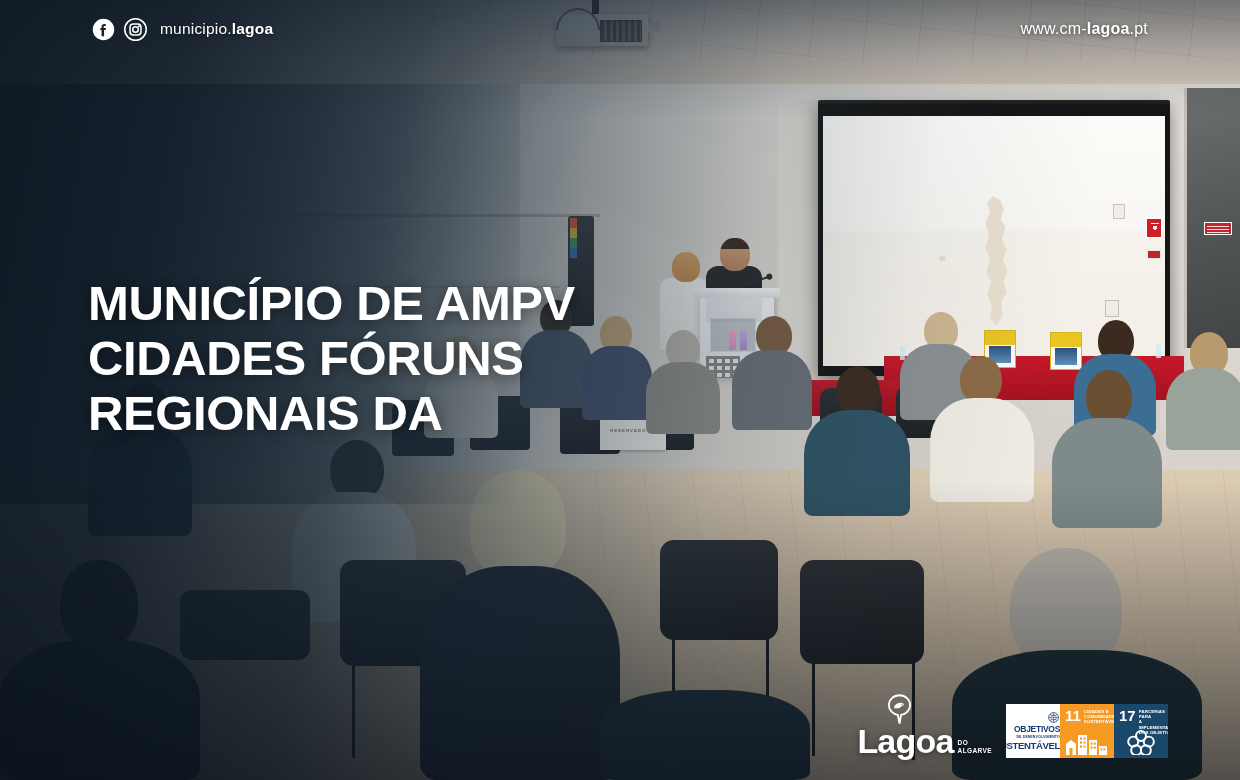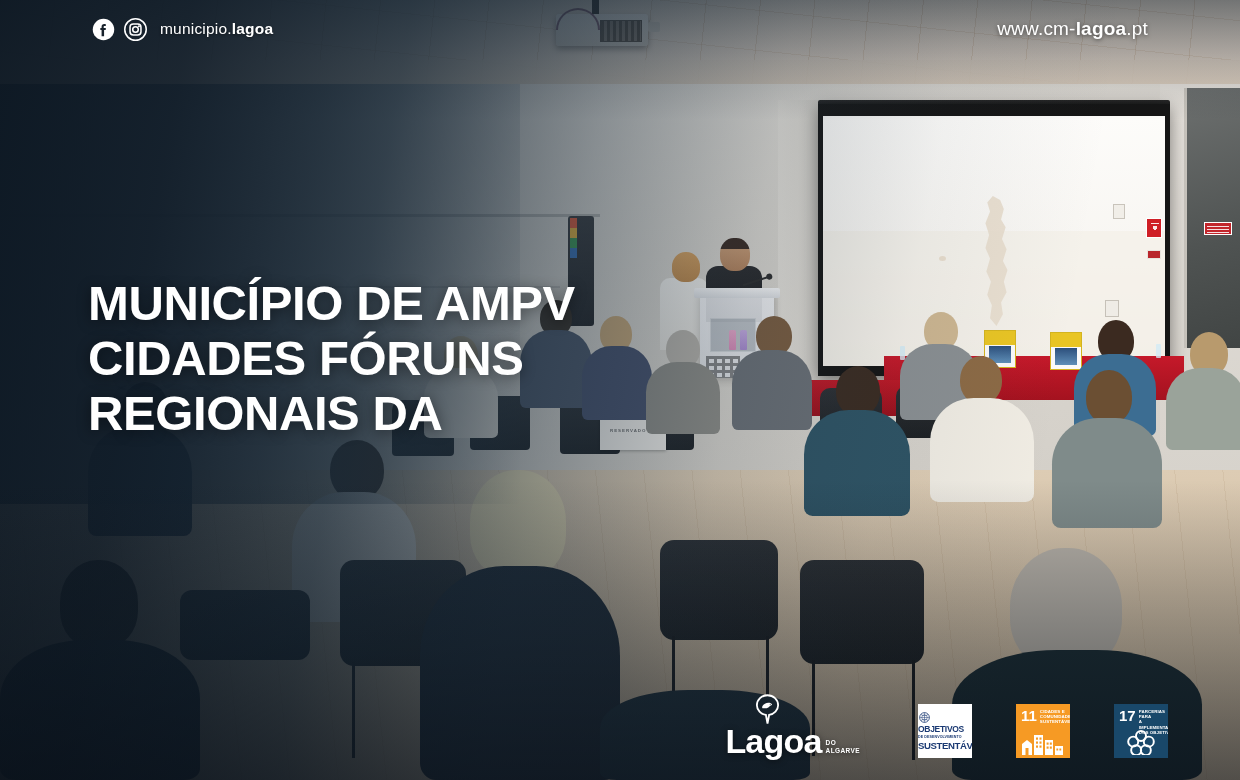--- a/index.html
+++ b/index.html
@@ -278,21 +278,21 @@
     padding:0 92px; z-index:40;
   }
   .social { display:flex; align-items:center; gap:9px; }
   .ic { width:23px; height:23px; display:block; }
   .handle {
     color:#fff; font-size:15.5px; letter-spacing:.2px; margin-left:4px;
     text-shadow:0 1px 3px rgba(0,0,0,.45); font-weight:400;
   }
   .handle b { font-weight:800; }
   .site {
-    color:#fff; font-size:19px; letter-spacing:.2px; font-weight:400;
+    color:#fff; font-size:16px; letter-spacing:.2px; font-weight:400;
     text-shadow:0 1px 4px rgba(0,0,0,.55);
   }
   .site b { font-weight:800; }
 
   .headline {
     position:absolute; left:88px; top:276px; width:560px; z-index:40;
     color:#fff; font-weight:800; font-size:49px; line-height:55px;
     letter-spacing:-0.4px;
     text-shadow:0 2px 14px rgba(0,0,0,.48);
   }
@@ -311,23 +311,23 @@
   .lagoa-sub {
     color:#fff; font-size:6.5px; font-weight:700; line-height:7.5px;
     margin-left:4px; margin-bottom:4px; letter-spacing:.4px;
     text-shadow:0 1px 4px rgba(0,0,0,.5);
   }
   .pin {
     position:absolute; left:29px; top:-30px; width:27px; height:31px;
   }
 
   .sdg-row { display:flex; align-items:stretch; height:54px; }
-  .sdg { width:54px; height:54px; position:relative; overflow:hidden;margin-left:44px; }
+  .sdg { width:54px; height:54px; position:relative; overflow:hidden; }
   .sdg-ods { background:#fff; display:flex; flex-direction:column;
-    align-items:flex-start; justify-content:center; gap:1px; }
+    align-items:flex-end; justify-content:center; gap:1px; }
   .ods-title { color:#1b3a73; font-size:8.5px; font-weight:800; letter-spacing:-.3px; line-height:9px; }
   .ods-sub { color:#1b3a73; font-size:3.6px; font-weight:700; line-height:4.4px; text-align:center; letter-spacing:.1px;}
   .ods-big { color:#1b3a73; font-size:9.6px; font-weight:800; letter-spacing:-.4px; line-height:10px;}
   .sdg-num { color:#fff; font-size:15px; font-weight:800; line-height:14px; }
   .sdg-txt { color:#fff; font-size:4.4px; font-weight:700; line-height:5.2px; letter-spacing:.1px; }
   .sdg-head { display:flex; gap:3px; align-items:flex-start; padding:5px 4px 0 5px; }
 </style>
 </head>
 <body>
 

